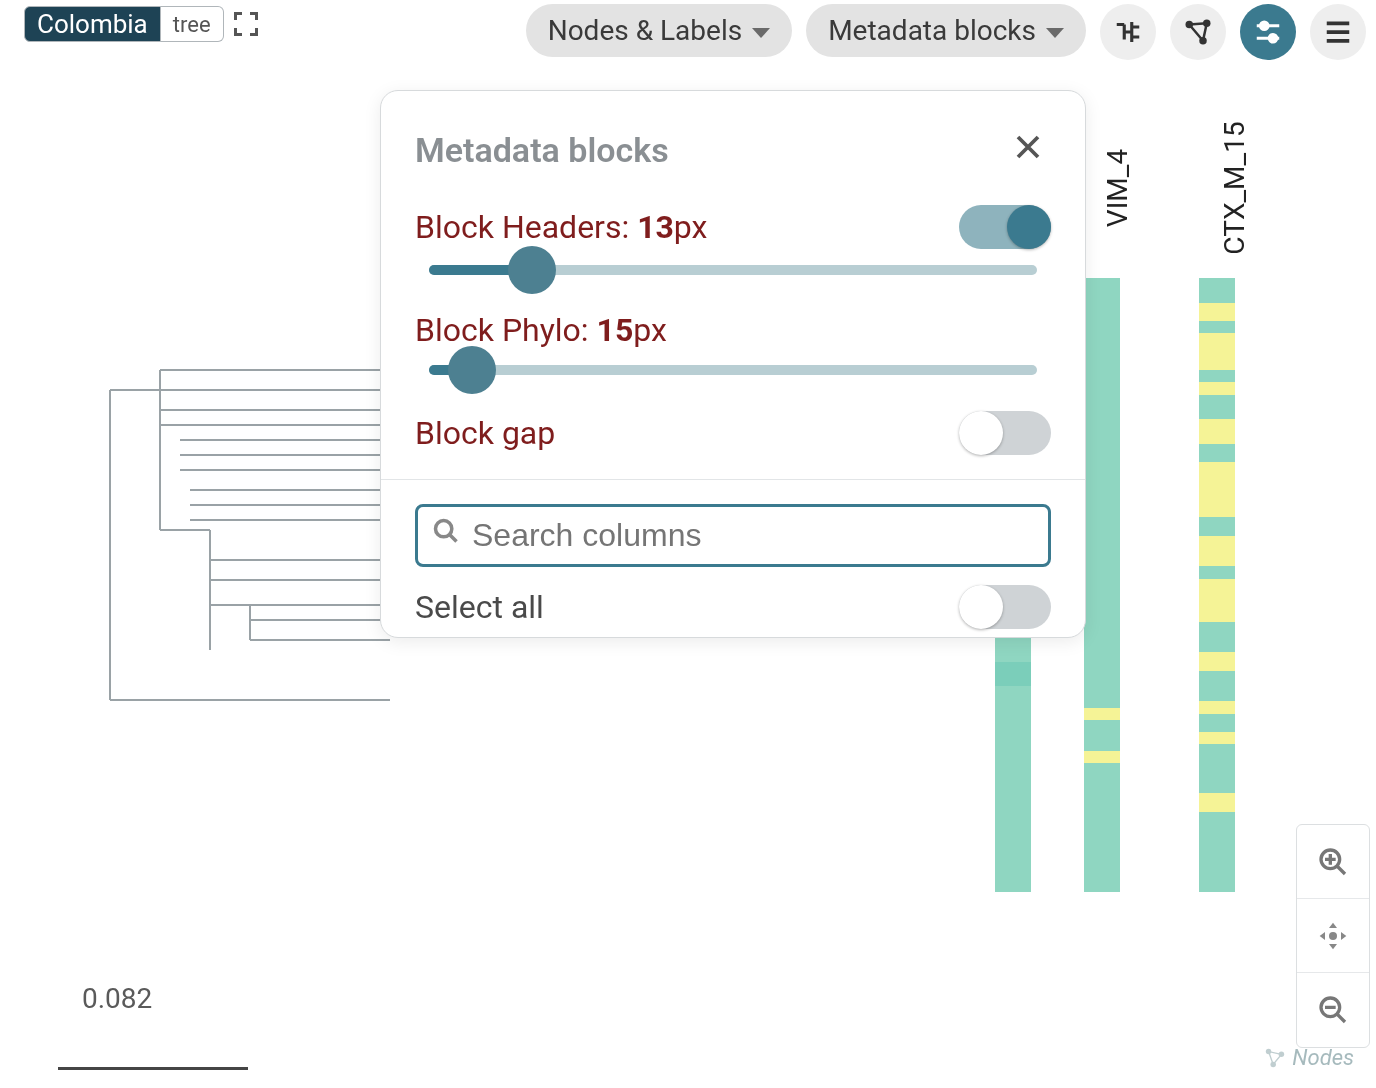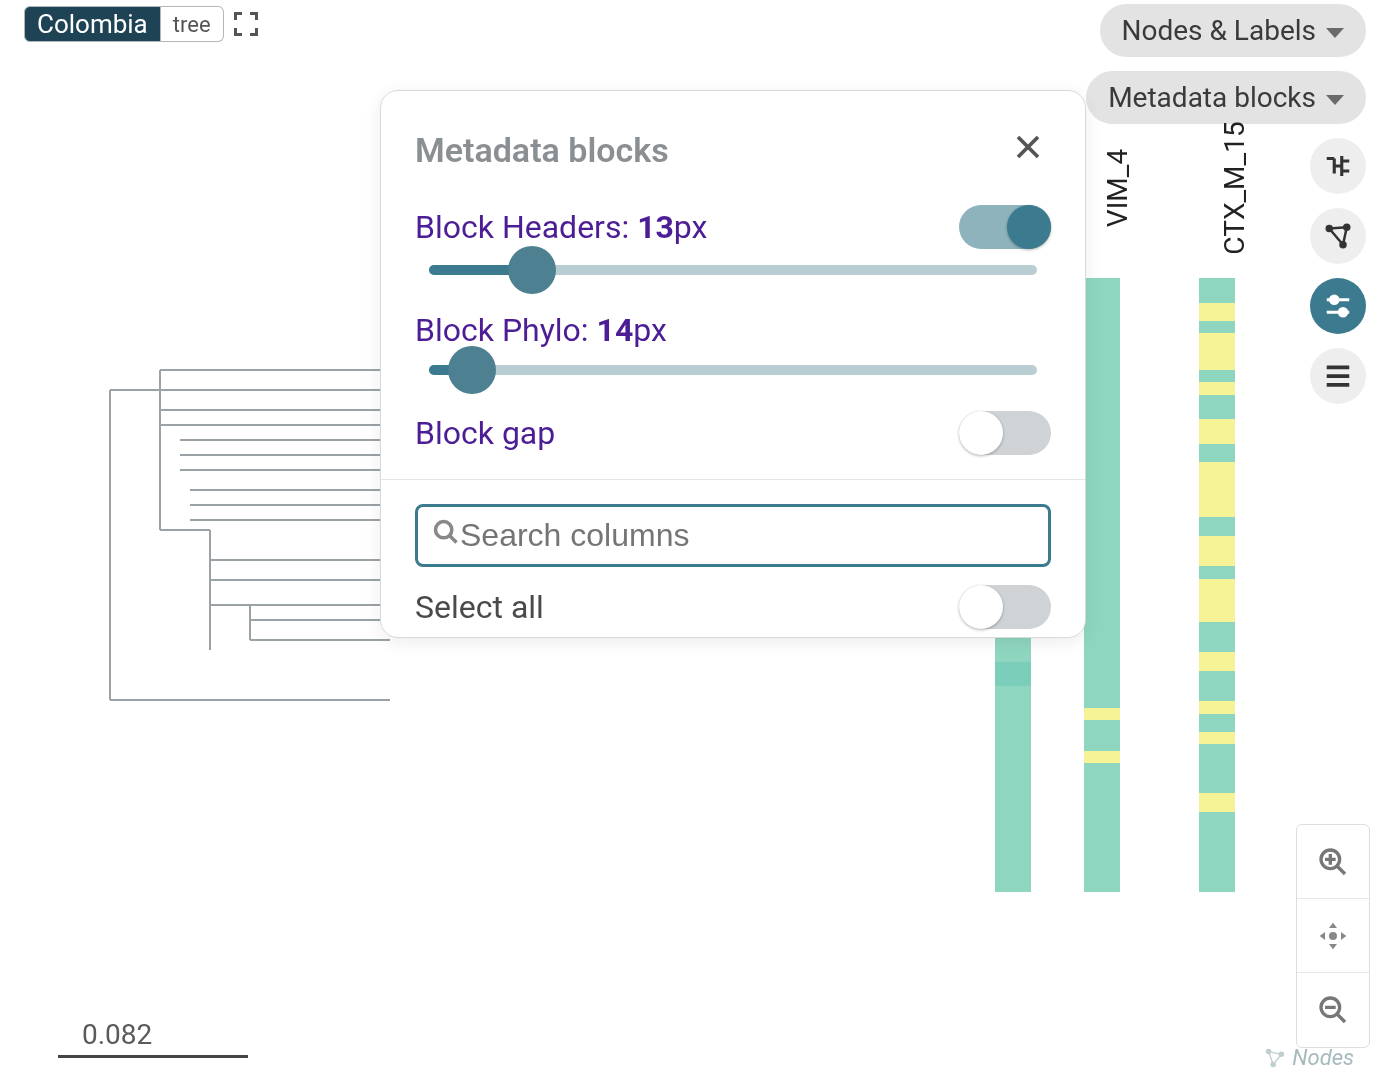--- a/index.html
+++ b/index.html
@@ -12,69 +12,69 @@
   .chip-dark { background: #1e4355; color: #fff; border-top-left-radius: 6px; border-bottom-left-radius: 6px; }
   .chip-light { background: #fff; color: #555; border-left: none; border-top-right-radius: 6px; border-bottom-right-radius: 6px; font-size: 22px; }
   .expand-corners { width: 24px; height: 24px; margin-left: 10px; position: relative; }
   .expand-corners span { position: absolute; width: 8px; height: 8px; border: 3px solid #555; }
   .expand-corners .tl { top: 0; left: 0; border-right: none; border-bottom: none; }
   .expand-corners .tr { top: 0; right: 0; border-left: none; border-bottom: none; }
   .expand-corners .bl { bottom: 0; left: 0; border-right: none; border-top: none; }
   .expand-corners .br { bottom: 0; right: 0; border-left: none; border-top: none; }
 
   
-  .toolbar { position: absolute; top: 4px; right: 10px; display: flex; align-items: flex-end; gap: 14px; flex-direction: column; }
+  .toolbar { position: absolute; top: 4px; right: 10px; display: flex; align-items: flex-start; gap: 14px; }
   .pill { background: #e3e3e3; color: #3a3a3a; font-size: 28px; padding: 10px 22px; border-radius: 28px; display: inline-flex; align-items: center; gap: 10px; cursor: pointer; }
   .pill .caret { width: 0; height: 0; border-left: 9px solid transparent; border-right: 9px solid transparent; border-top: 10px solid #6a6a6a; margin-top: 4px; }
   .roundbtn { width: 56px; height: 56px; border-radius: 50%; display: inline-flex; align-items: center; justify-content: center; cursor: pointer; }
   .roundbtn.grey { background: #eee; color: #333; }
   .roundbtn.teal { background: #3b7a8f; color: #fff; }
 
   
   .tree { position: absolute; left: 10px; top: 60px; width: 380px; height: 1000px; }
   .tree svg line { stroke: #9aa2a6; stroke-width: 2; }
-  .scalebar { position: absolute; left: 58px; bottom: 30px; display:flex; flex-direction:column; align-items:flex-start; }
+  .scalebar { position: absolute; left: 58px; bottom: 18px; display:flex; flex-direction:column; align-items:flex-start;gap:48px; }
   .scalebar .label { font-size: 28px; color: #5a5a5a; margin-bottom: 4px; margin-left: 24px; }
   .scalebar .line { width: 190px; height: 3px; background: #454545; position: relative; }
 
   
   .blocks-area { position: absolute; top: 188px; right: 92px; display: flex; gap: 10px; align-items: flex-end; }
   .block-col { display: flex; flex-direction: column; align-items: center; }
   .block-header { transform: rotate(-90deg); transform-origin: center; white-space: nowrap; font-size: 28px; color: #222; height: 0; margin-bottom: 90px; }
   .block-cells { width: 36px; height: 614px; background: #8fd6c1; display: flex; flex-direction: column; }
   .block-cells .seg { width: 100%; }
   .seg.green { background: #8fd6c1; }
   .seg.yellow { background: #f5f396; }
   .seg.green2 { background: #7bceba; }
 
   
   .popover { position: absolute; top: 90px; left: 380px; width: 706px; background: #fff; border: 1px solid #d7dadc; border-radius: 18px; box-shadow: 0 4px 18px rgba(0,0,0,.08); padding: 34px 34px 0 34px; }
   .popover h2 { font-size: 34px; font-weight: 600; color: #8a8f93; flex: 1; }
   .pop-header { display: flex; align-items: center; margin-bottom: 30px; }
   .close-x { font-size: 36px; color: #555; cursor: pointer; padding: 4px 8px; }
 
   .row { display: flex; align-items: center; margin-bottom: 14px; }
-  .row-label { font-size: 32px; color: #4c1d95; }
+  .row-label { font-size: 32px; color: #7f1d1d; }
   .row-label b { font-weight: 700; }
   .flex1 { flex: 1; }
 
   .toggle { width: 92px; height: 44px; border-radius: 22px; position: relative; cursor: pointer; }
   .toggle .knob { width: 44px; height: 44px; border-radius: 50%; background: #fff; position: absolute; top: 0; box-shadow: 0 1px 3px rgba(0,0,0,.3); }
   .toggle.on { background: #8eb3bd; }
   .toggle.on .knob { right: 0; background: #3b7a8f; }
   .toggle.off { background: #cfd3d6; }
   .toggle.off .knob { left: 0; background: #fff; }
 
   .slider { margin: 16px 14px 36px 14px; height: 10px; border-radius: 5px; background: #b8ced3; position: relative; }
   .slider .fill { position: absolute; left: 0; top: 0; height: 100%; background: #3b7a8f; border-radius: 5px; }
   .slider .thumb { position: absolute; top: 50%; width: 48px; height: 48px; border-radius: 50%; background: #4d8091; transform: translate(-50%, -50%); }
 
   .divider { height: 1px; background: #e2e5e7; margin: 4px -34px 24px -34px; }
 
-  .searchbox { border: 3px solid #3b7a8f; border-radius: 8px; display: flex; align-items: center; padding: 10px 14px; margin-bottom: 18px; }
+  .searchbox { border: 3px solid #3b7a8f; border-radius: 8px; display: flex; padding: 10px 14px; margin-bottom: 18px; gap: 12px; }
   .searchbox span.mag { font-size: 30px; color: #888; }
   .searchbox input { border: none; outline: none; font-size: 32px; color: #888; flex: 1; background: transparent; }
 
   .select-all { display: flex; align-items: center; margin-bottom: 8px; gap: 26px; }
   .select-all .row-label { color: #4a4a4a; }
 
   .collist { margin: 0 -34px; }
   .check-row { display: flex; align-items: center; gap: 26px; padding: 12px 34px; font-size: 32px; color: #3a3a3a; cursor: pointer; }
   .check-row:hover, .check-row.hovered { background: #f3f4f5; }
   .cbox { width: 36px; height: 36px; border: 3px solid #8f9498; border-radius: 6px; flex-shrink: 0; }
@@ -250,21 +250,21 @@
           <div class="knob"></div>
         </div>
     </div>
     <div class="slider">
       <div class="fill" style="width:17%"></div>
       <div class="thumb" style="left:17%"></div>
     </div>
 
     <div class="row">
       <div class="row-label">
-        <span>Block Phylo: </span><b>14</b><span>px</span>
+        <span>Block Phylo: </span><b>15</b><span>px</span>
       </div>
     </div>
     <div class="slider">
       <div class="fill" style="width:7%"></div>
       <div class="thumb" style="left:7%"></div>
     </div>
 
     <div class="row" style="margin-bottom:24px">
       <div class="row-label">Block gap</div>
       <div class="flex1"></div>

